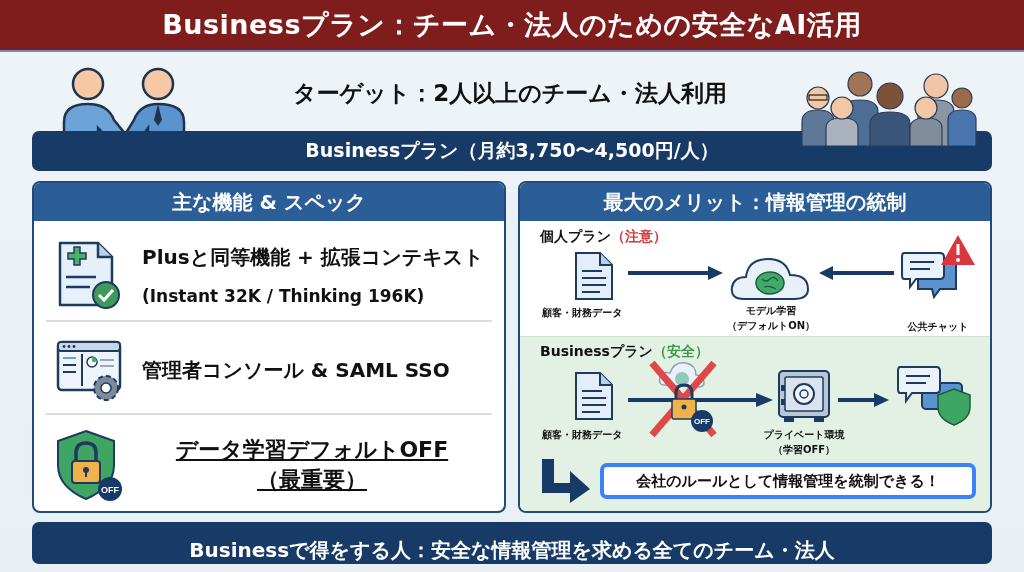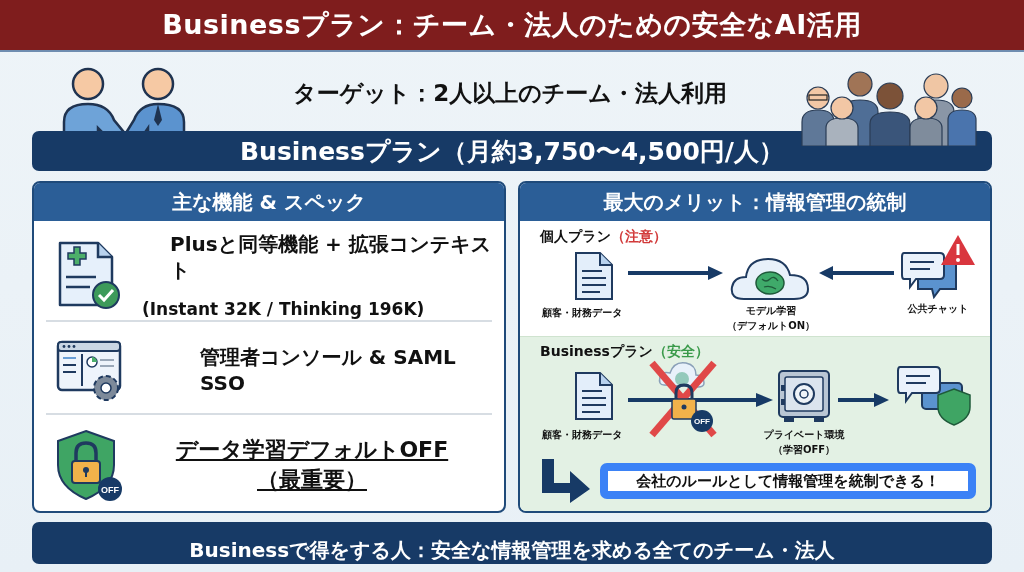--- a/index.html
+++ b/index.html
@@ -18,21 +18,21 @@
     border-bottom: 2px solid #6f8db0;
   }
   .target-text {
     position: absolute; left: 230px; top: 78px; width: 560px; text-align: center;
     font-size: 23px; font-weight: bold; color: #111;
   }
   .price-bar {
     position: absolute; left: 32px; top: 131px; width: 960px; height: 40px;
     background: #173a66; border-radius: 7px; color: #fff;
     display: flex; align-items: center; justify-content: center;
-    font-size: 25px; font-weight: bold;
+    font-size: 19px; font-weight: bold;
   }
   .handshake { position: absolute; left: 58px; top: 62px; width: 132px; height: 104px; }
   .crowd { position: absolute; left: 798px; top: 62px; width: 182px; height: 84px; }
 
   .panel {
     position: absolute; top: 181px; height: 332px;
     border: 2px solid #1f4a7a; border-radius: 8px; background: #fff; overflow: hidden;
   }
   .panel-left { left: 32px; width: 474px; }
   .panel-right { left: 518px; width: 474px; }
@@ -40,37 +40,37 @@
     height: 38px; background: #2b5e97; color: #fff;
     display: flex; align-items: center; justify-content: center;
     font-size: 20px; font-weight: bold;
   }
   .feature {
     position: absolute; left: 10px; width: 450px; display: flex; align-items: center;
   }
   .feature .ico { width: 70px; height: 72px; flex: none; margin-left: 10px; }
   .feature .txt { margin-left: 18px; font-weight: bold; color: #111; }
   .f1 { top: 48px; height: 88px; }
-  .f2 { top: 144px; height: 86px; gap: 30px; }
+  .f2 { top: 144px; height: 86px; }
   .f3 { top: 238px; height: 88px; }
   .divider { position: absolute; left: 12px; width: 446px; height: 2px; background: #d7dde3; }
-  .line1 { font-size: 20px; line-height: 26px; margin-left: 28px; }
+  .line1 { font-size: 20px; line-height: 26px; }
   .line2 { font-size: 17px; line-height: 22px; font-weight: bold; margin-top: 15px; }
   .center { text-align: center; text-decoration: underline; }
 
   .section-personal { position: absolute; left: 0; top: 38px; width: 470px; height: 115px; background: #fff; }
   .section-business { position: absolute; left: 0; top: 153px; width: 470px; height: 177px; background: #e3f1e4; border-top: 1px solid #cfe3cf; }
   .sec-label { position: absolute; left: 20px; font-size: 14px; font-weight: bold; color: #111; }
   .warn { color: #d23a3a; }
   .safe { color: #3a9a4a; }
   .small-lbl { position: absolute; font-size: 10px; font-weight: bold; color: #111; text-align: center; line-height: 15px; white-space: nowrap; }
   .svg-abs { position: absolute; }
   .rule-box {
     position: absolute; left: 80px; top: 126px; width: 376px; height: 36px;
-    background: #fff; border: 8px solid #3b82f6; border-radius: 7px;
+    background: #fff; border: 4px solid #3b82f6; border-radius: 7px;
     display: flex; align-items: center; justify-content: center;
     font-size: 15px; font-weight: bold; color: #111;
   }
   .bottom-bar {
     position: absolute; left: 32px; top: 522px; width: 960px; height: 42px;
     background: #173a66; border-radius: 7px; color: #fff;
     display: flex; align-items: flex-end; justify-content: center;
     font-size: 20px; font-weight: bold;
   }
 </style>
@@ -211,21 +211,21 @@
     </svg>
     <svg class="svg-abs" style="left:380px;top:12px;" width="76" height="66" viewBox="0 0 76 66">
       <path d="M18 30 L56 30 L56 56 L40 56 L34 64 L32 56 L18 56 Z" fill="#5b93cf" stroke="#1f3a5f" stroke-width="2"></path>
       <path d="M4 20 L40 20 Q44 20 44 24 L44 42 Q44 46 40 46 L16 46 L10 54 L10 46 L4 46 Q2 46 2 42 L2 24 Q2 20 4 20 Z" fill="#eaf2fb" stroke="#1f3a5f" stroke-width="2"></path>
       <line x1="10" y1="29" x2="34" y2="29" stroke="#1f3a5f" stroke-width="2"></line>
       <line x1="10" y1="36" x2="30" y2="36" stroke="#1f3a5f" stroke-width="2"></line>
       <path d="M58 2 L75 32 L41 32 Z" fill="#d9363e"></path>
       <rect x="56.5" y="11" width="3" height="11" fill="#fff"></rect>
         <circle cx="58" cy="27" r="2" fill="#fff"></circle>
     </svg>
-    <div class="small-lbl" style="left:378px;top:80px;width:80px;">公共チャット</div>
+    <div class="small-lbl" style="left:378px;top:98px;width:80px;">公共チャット</div>
   </div>
 
   <div class="section-business">
     <div class="sec-label" style="top:6px;">
       <span>Businessプラン</span><span class="safe">（安全）</span>
     </div>
     <svg class="svg-abs" style="left:52px;top:34px;" width="44" height="50" viewBox="0 0 44 50">
       <path d="M4 2 L28 2 L40 14 L40 48 L4 48 Z" fill="#e3eefa" stroke="#1f3a5f" stroke-width="2"></path>
       <path d="M28 2 L28 14 L40 14" fill="#b8d2ee" stroke="#1f3a5f" stroke-width="2"></path>
       <line x1="10" y1="20" x2="30" y2="20" stroke="#1f3a5f" stroke-width="2"></line>

